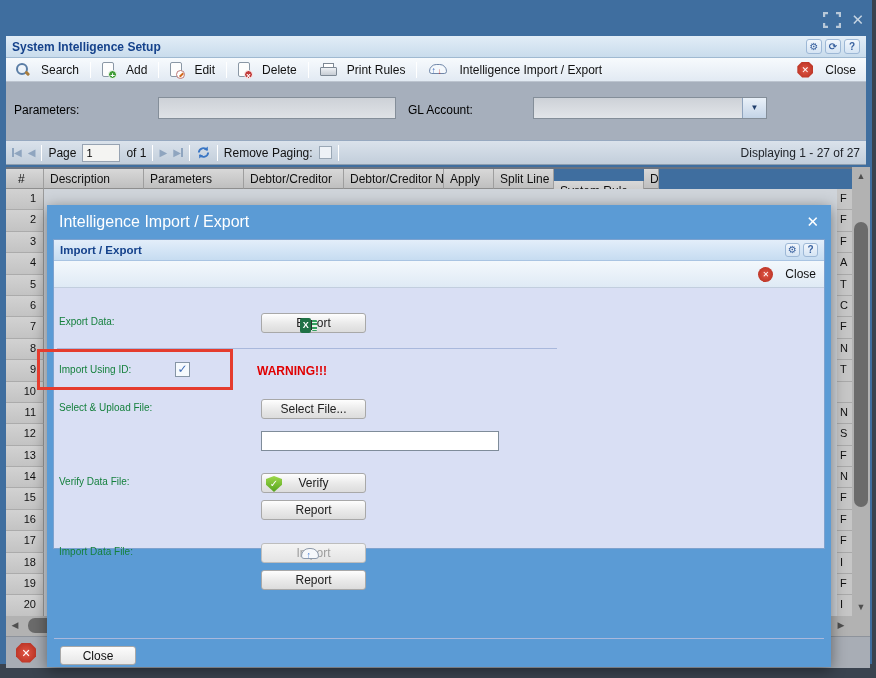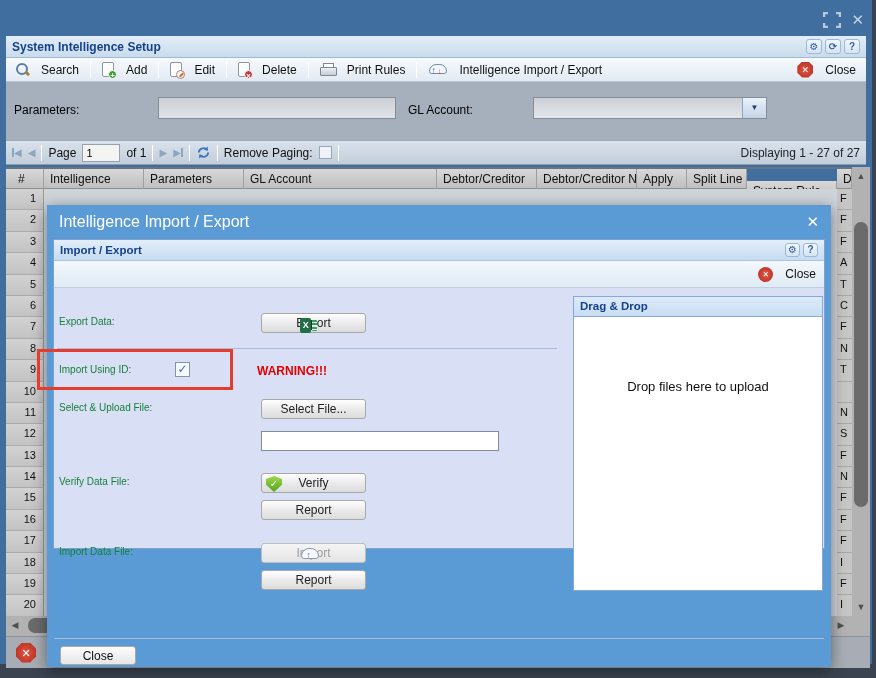--- a/index.html
+++ b/index.html
@@ -253,23 +253,22 @@
   </svg>
   <span class="tb-sep"></span>
   <span>Remove Paging:</span>
   <span class="cb-empty"></span>
   <span class="tb-sep"></span>
   <span class="pg-right">Displaying 1 - 27 of 27</span>
 </div>
 
 <div class="abs grid-hdr" id="grid-header">
     <div class="gh-cell" style="width: 38px; padding-left: 12px;">#</div>
-    <div class="gh-cell" style="width: 100px;">Intelligence</div>
+    <div class="gh-cell" style="width: 100px;">Description</div>
     <div class="gh-cell" style="width: 100px;">Parameters</div>
-    <div class="gh-cell" style="width: 193px;">GL Account</div>
     <div class="gh-cell" style="width: 100px;">Debtor/Creditor</div>
     <div class="gh-cell" style="width: 100px;">Debtor/Creditor Na</div>
     <div class="gh-cell" style="width: 50px;">Apply</div>
     <div class="gh-cell" style="width: 60px;">Split Line</div>
     <div class="gh-cell" style="width: 90px; margin-top: 12px;">System Rule</div>
     <div class="gh-cell" style="width: 15px;">Deb</div>
   </div>
 <div class="abs grid-body"></div>
 <div class="abs num-col" id="num-col">
     <div class="num-cell">1</div>
@@ -382,24 +381,20 @@
 
       <span class="m-label" style="left:5px; top:258px;text-align:right;">Import Data File:</span>
       <span class="btn btn-disabled" style="left:207px; top:255px;">
         <span class="btn-icon i-cloudup"></span>
         <span class="blabel">Import</span>
       </span>
       <span class="btn" style="left:207px; top:282px;">
         <span class="blabel">Report</span>
       </span>
 
-      <div class="dragdrop">
-        <div class="dd-hdr">Drag &amp; Drop</div>
-        <div class="dd-hint">Drop files here to upload</div>
-      </div>
 
       <span class="divider" style="left:0; top:350px; width:770px;"></span>
       <span class="m-close-btn">
         <span>Close</span>
       </span>
     </div>
   </div>
 </div>
 
 <div class="abs red-rect"></div>

